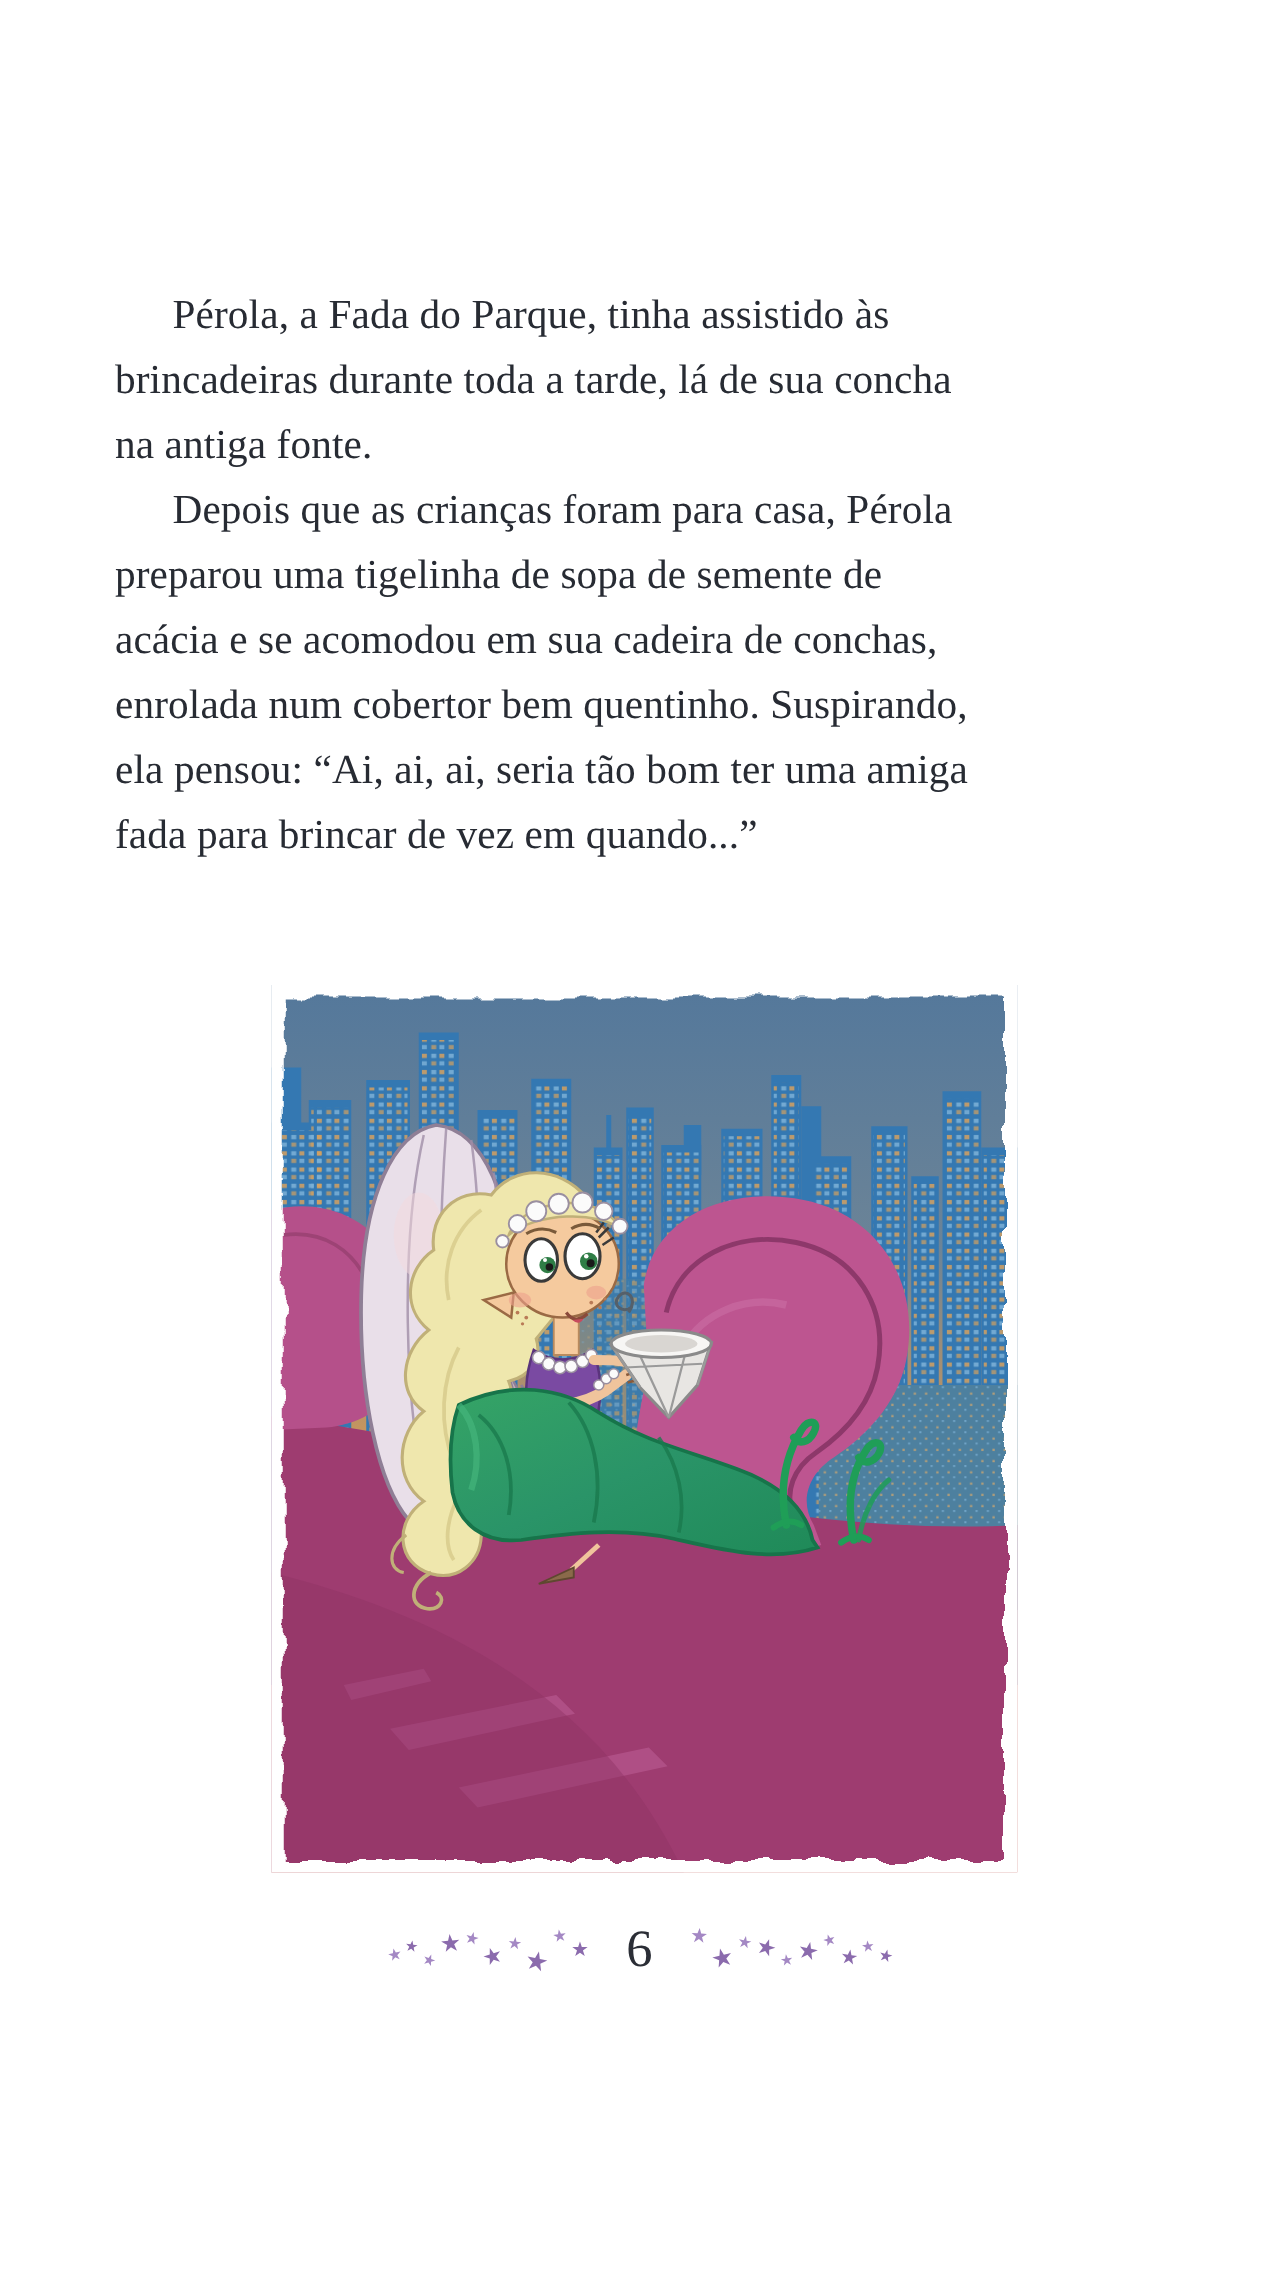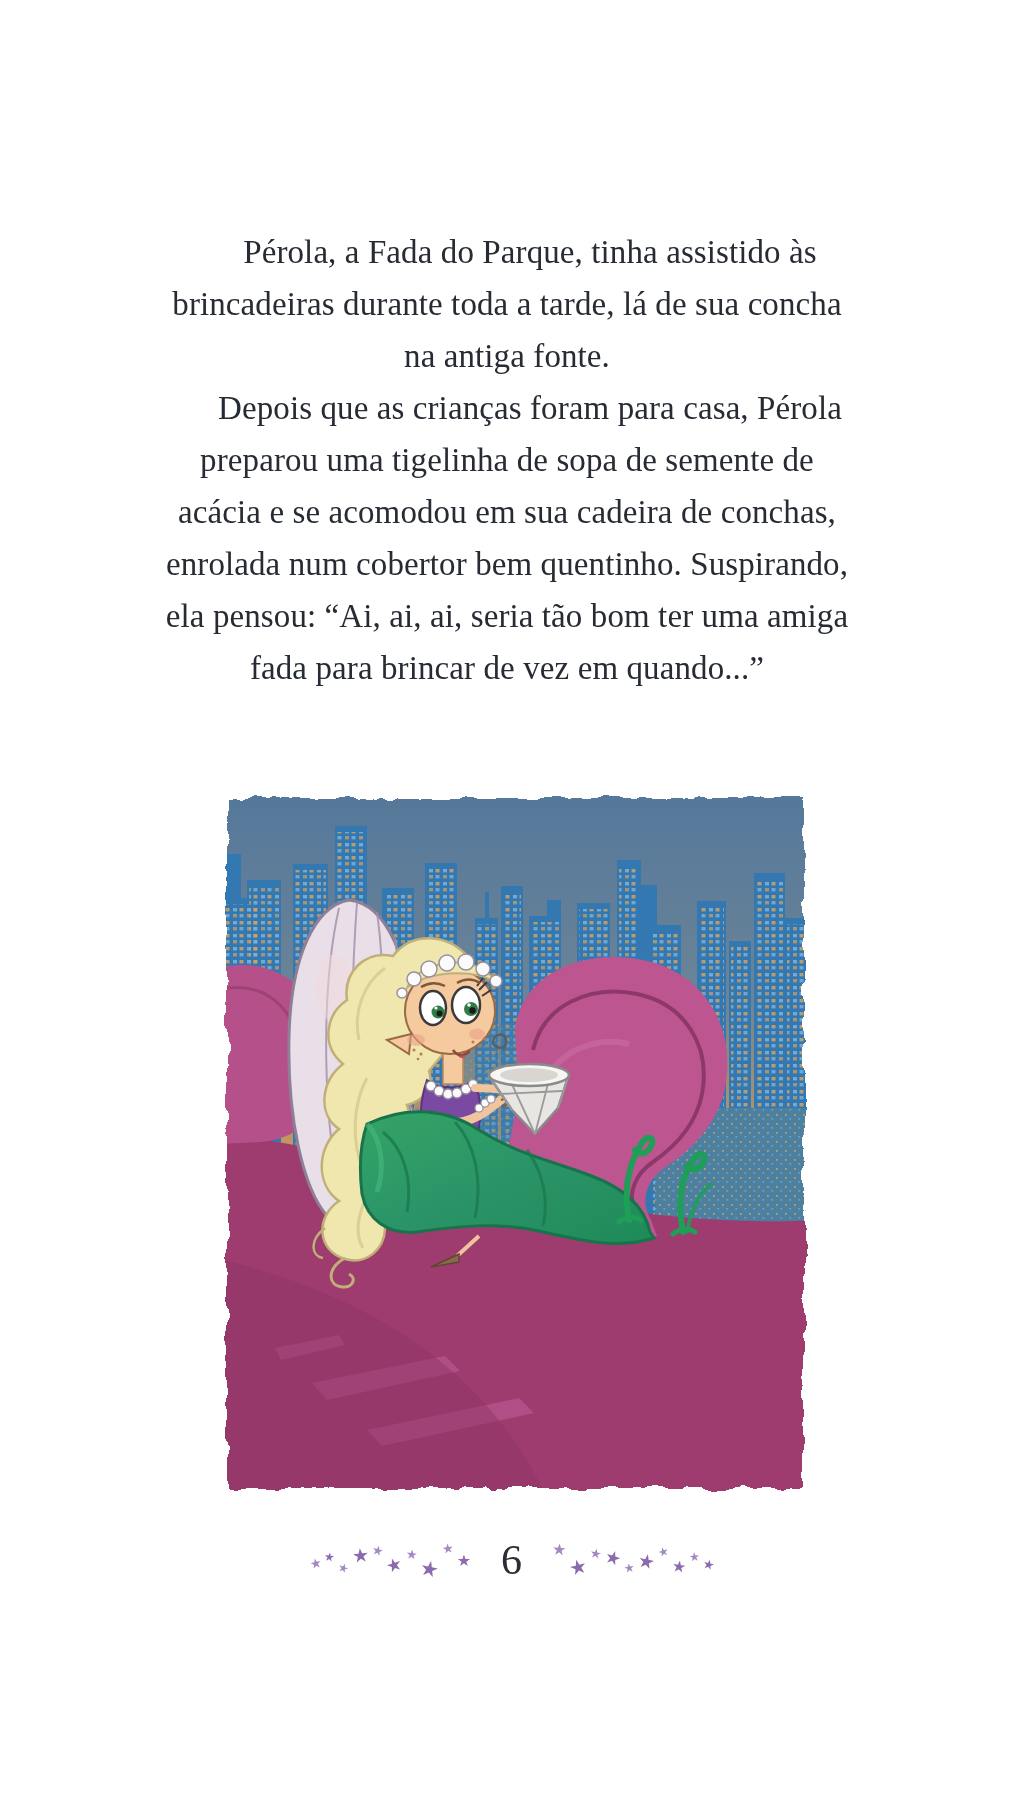--- a/index.html
+++ b/index.html
@@ -2,21 +2,21 @@
 <html lang="pt-BR"><head>
 <meta charset="utf-8">
 <style>
   html,body{margin:0;padding:0;}
   body{
     width:1024px;height:1820px;
     background:#ffffff;
     font-family:"Liberation Serif","DejaVu Serif",serif;
     position:relative;overflow:hidden;
   }
-  .page{position:absolute;inset:0;background:#ffffff;text-align:center;}
+  .page{position:absolute;inset:0;background:#ffffff;}
   .text-block{
     position:absolute;left:92px;top:226px;width:830px;
     color:#272b33;
     font-size:33px;line-height:52px;
     letter-spacing:0.1px;
   }
   .text-block p{
     margin:0;
     white-space:pre-line;
     text-indent:46px;

